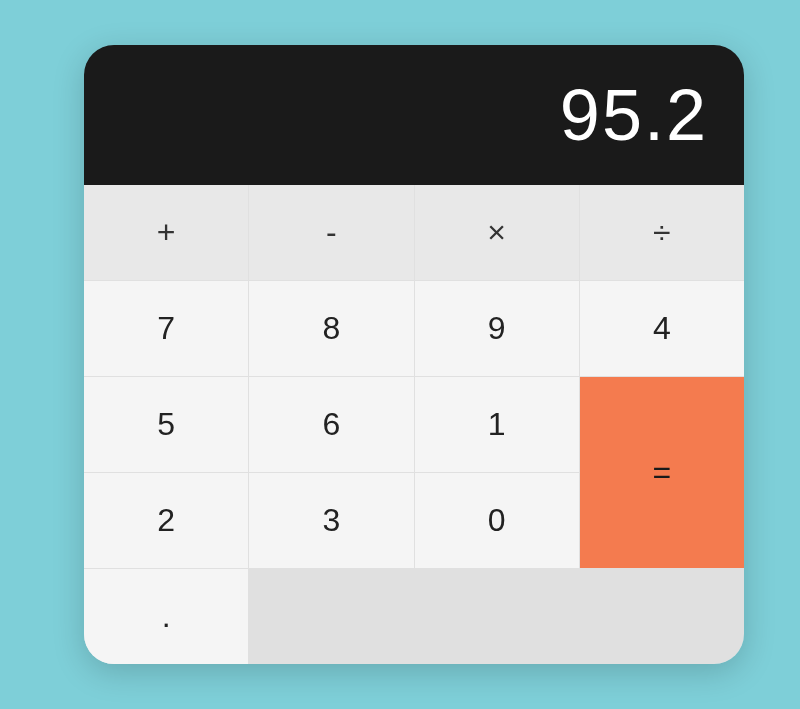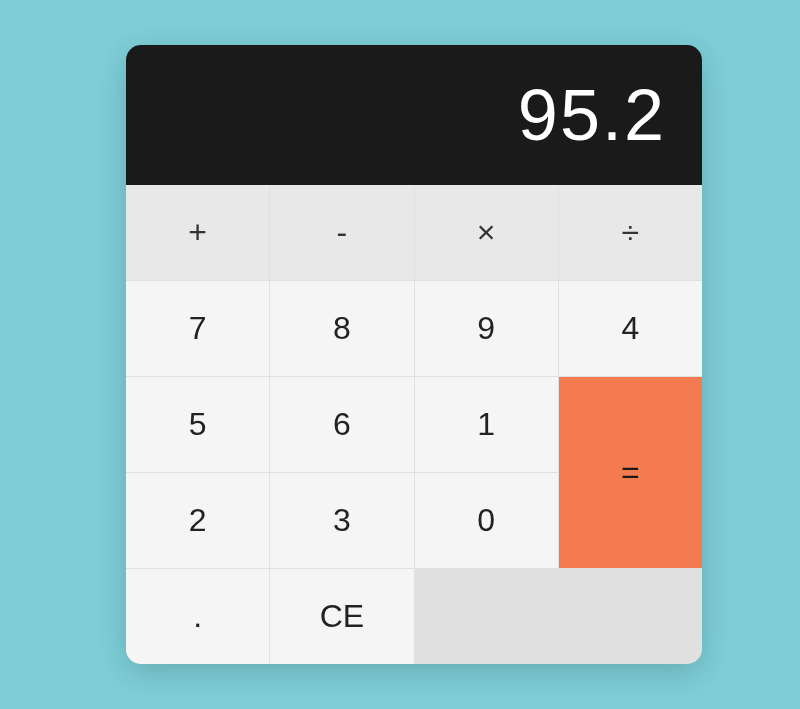--- a/index.html
+++ b/index.html
@@ -8,22 +8,22 @@
       width: 800px;
       height: 709px;
       background-color: #7ecfd8;
       display: flex;
       align-items: center;
       justify-content: center;
       font-family: -apple-system, BlinkMacSystemFont, 'Segoe UI', sans-serif;
     }
 
     .calculator {
-      width: 576px;
-      border-radius: 15px;
+      width: 660px;
+      border-radius: 30px;
       overflow: hidden;
       box-shadow: 0 8px 32px rgba(0,0,0,0.18);
       margin-left: 28px;
     }
 
     .display {
       background-color: #1a1a1a;
       height: 140px;
       display: flex;
       align-items: center;
@@ -106,17 +106,16 @@
     <button class="btn">4</button>
     <button class="btn">5</button>
     <button class="btn">6</button>
 
     <button class="btn">1</button>
     <button class="btn">2</button>
     <button class="btn">3</button>
 
     <button class="btn">0</button>
     <button class="btn">.</button>
-    <button class="btn">CE</button>
 
   </div>
 
 </div>
 
 </body></html>

